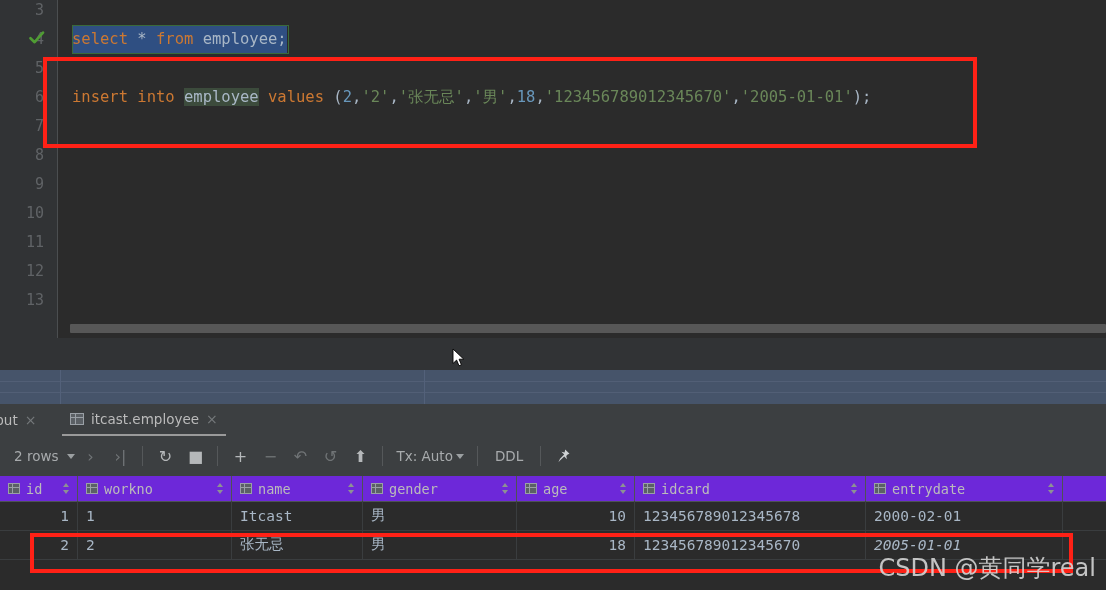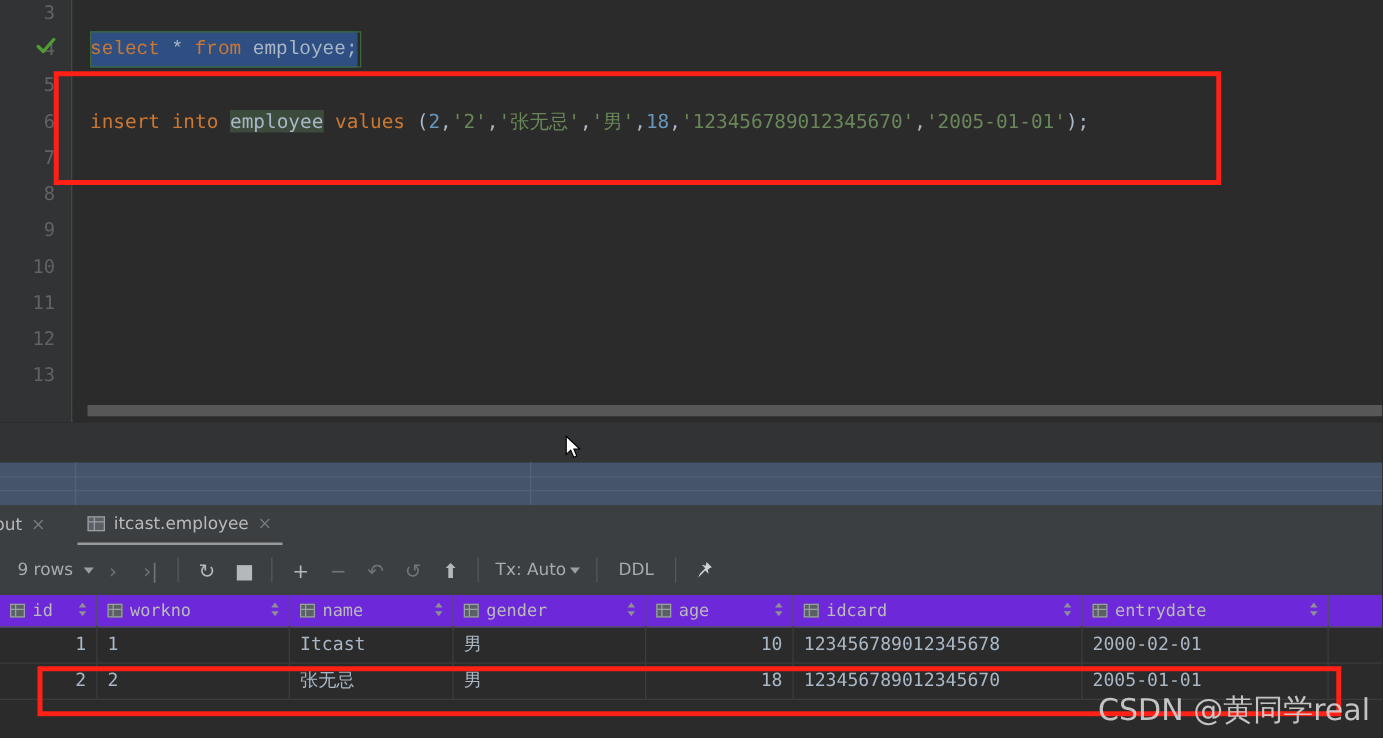--- a/index.html
+++ b/index.html
@@ -375,21 +375,21 @@
         <div class="gutter-line" style="top: 141px;">8</div>
         <div class="gutter-line" style="top: 170px;">9</div>
         <div class="gutter-line" style="top: 199px;">10</div>
         <div class="gutter-line" style="top: 228px;">11</div>
         <div class="gutter-line" style="top: 257px;">12</div>
         <div class="gutter-line" style="top: 286px;">13</div>
       </div>
     <div class="gutter-divider"></div>
 
     <div class="code-area" id="code-area">
-        <div class="code-line sel-bg" style="top: 25px; left: 14px; padding-left: 0px; display: inline-block; font-family: Liberation Mono, monospace;"><span class="kw">select</span><span class="op"> </span><span class="op">*</span><span class="op"> </span><span class="kw">from</span><span class="op"> </span><span class="ident">employee</span><span class="punct">;</span></div>
+        <div class="code-line sel-bg" style="top: 25px; left: 14px; padding-left: 0px; display: inline-block;"><span class="kw">select</span><span class="op"> </span><span class="op">*</span><span class="op"> </span><span class="kw">from</span><span class="op"> </span><span class="ident">employee</span><span class="punct">;</span></div>
         <div class="sel-border" style="top: 25px; height: 29px; width: 217px;"></div>
         <div class="code-line" style="top: 83px; left: 14px;"><span class="kw">insert</span><span class="op"> </span><span class="kw">into</span><span class="op"> </span><span class="hl-ident">employee</span><span class="op"> </span><span class="kw">values</span><span class="op"> </span><span class="punct">(</span><span class="num">2</span><span class="punct">,</span><span class="str">'2'</span><span class="punct">,</span><span class="str">'张无忌'</span><span class="punct">,</span><span class="str">'男'</span><span class="punct">,</span><span class="num">18</span><span class="punct">,</span><span class="str">'123456789012345670'</span><span class="punct">,</span><span class="str">'2005-01-01'</span><span class="punct">)</span><span class="punct">;</span></div>
       </div>
 
     <div class="h-scroll-track">
       <div class="h-scroll-thumb" style="left:12px; top:2px; width:1036px;"></div>
     </div>
   </div>
 
   <div class="mid-gap"></div>
@@ -408,21 +408,21 @@
       </div>
       <div class="tab tab-active" style="left: 62px;">
         <span class="tab-icon-grid"></span>
         <span>itcast.employee</span>
         <span class="tab-close">×</span>
       </div>
     </div>
 
   <div class="res-toolbar">
     <div class="tb-item tb-rows">
-      <span>9 rows</span>
+      <span>2 rows</span>
       <span class="caret-down"></span>
     </div>
     <div class="tb-item tb-icon dim">›</div>
     <div class="tb-item tb-icon dim">›|</div>
     <div class="tb-sep"></div>
     <div class="tb-item tb-icon">↻</div>
     <div class="tb-item tb-icon">■</div>
     <div class="tb-sep"></div>
     <div class="tb-item tb-icon">+</div>
     <div class="tb-item tb-icon dim">−</div>
@@ -513,21 +513,21 @@
           <div class="cell" style="left: 635px; width: 231px;">123456789012345678</div>
           <div class="cell" style="left: 866px; width: 197px;">2000-02-01</div>
         </div>
         <div class="grid-row" style="top: 54px;">
           <div class="cell right" style="left: 0px; width: 78px;">2</div>
           <div class="cell" style="left: 78px; width: 154px;">2</div>
           <div class="cell" style="left: 232px; width: 131px;">张无忌</div>
           <div class="cell" style="left: 363px; width: 154px;">男</div>
           <div class="cell right" style="left: 517px; width: 118px;">18</div>
           <div class="cell" style="left: 635px; width: 231px;">123456789012345670</div>
-          <div class="cell" style="left: 866px; width: 197px;">2005-01-01</div>
+          <div class="cell" style="left: 866px; width: 197px; font-style: italic;">2005-01-01</div>
         </div>
       </div>
   </div>
 
   <div class="red-box" id="red-box-code"></div>
   <div class="red-box" id="red-box-row"></div>
 
   <div class="watermark">CSDN @黄同学real</div>
 
   <div class="cursor">

